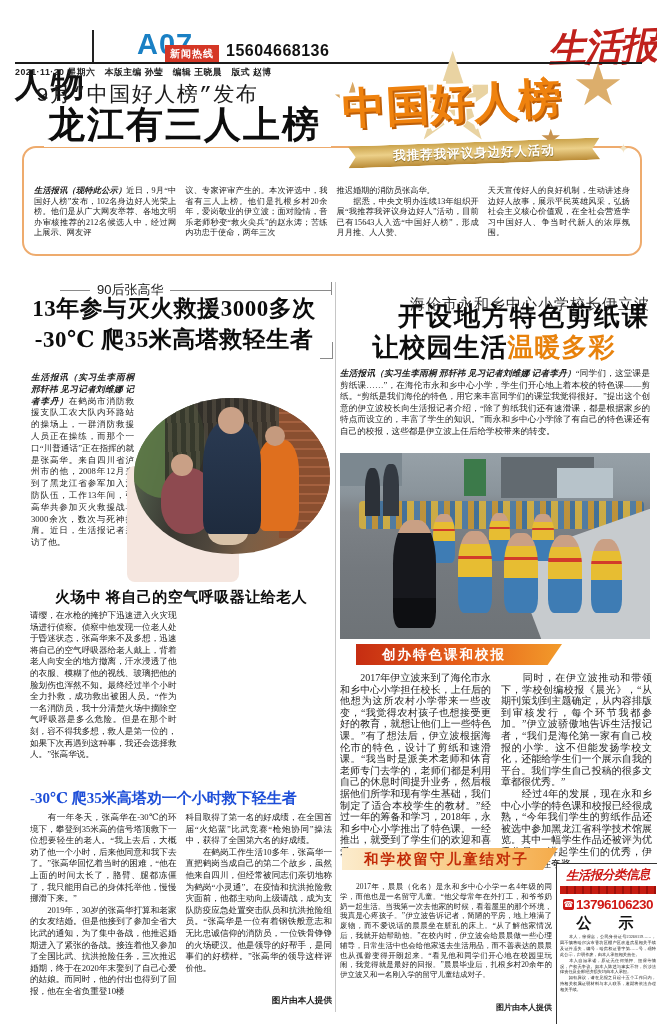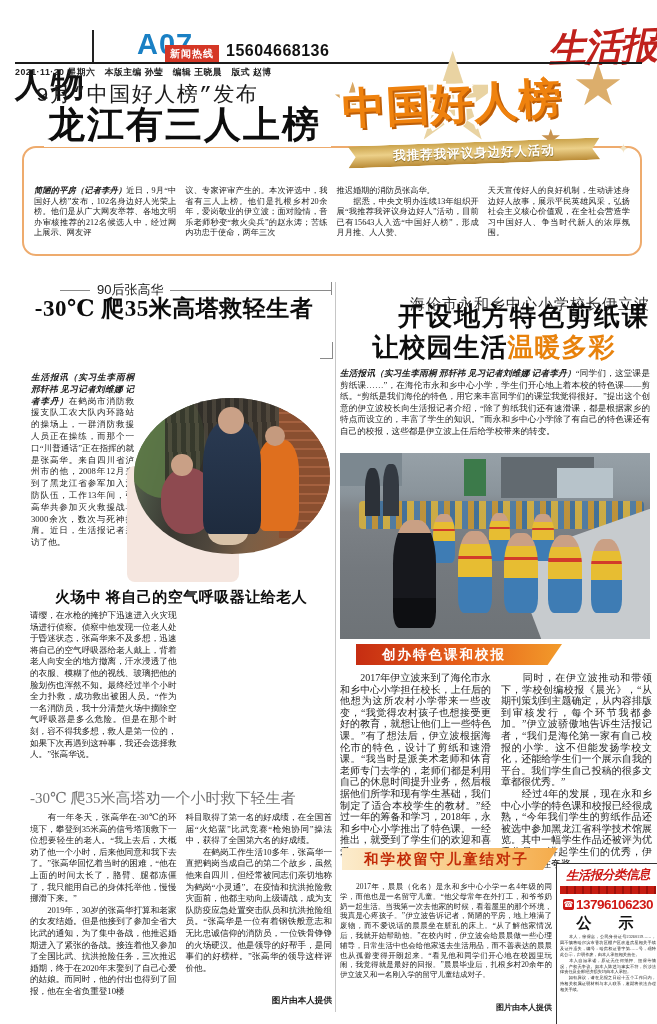--- a/index.html
+++ b/index.html
@@ -72,21 +72,21 @@
   .lp-man{left:35%;top:15%;width:30%;height:72%;background:linear-gradient(#2a3a52,#1e2b3e);border-radius:38% 38% 12% 12%;}
   .lp-man-head{left:43%;top:6%;width:13%;height:17%;background:#caa187;border-radius:50%;}
   .lp-old{left:14%;top:45%;width:27%;height:42%;background:#8e4a50;border-radius:45%;}
   .lp-old-head{left:19%;top:36%;width:11%;height:14%;background:#c9a086;border-radius:50%;}
   .lp-legs{left:38%;top:74%;width:20%;height:20%;background:#d8c2a8;border-radius:40%;}
   .lp-orange{left:63%;top:27%;width:21%;height:58%;background:#df6f1e;border-radius:35% 35% 20% 20%;}
   .lp-orange-head{left:67%;top:18%;width:10%;height:13%;background:#c59a7e;border-radius:50%;}
   .la-s1t{left:30px;top:588px;width:302px;font-size:15px;font-weight:900;color:#0c0c0c;letter-spacing:.5px;text-align:center;}
   .la-cols{left:30px;top:610px;width:302px;display:grid;grid-template-columns:1fr 1fr;grid-gap:0 9px;
            font-size:8.6px;line-height:11.6px;color:#1c1c1c;}
-  .la-s2t{left:30px;top:789px;width:302px;font-size:15px;font-weight:400;color:#737373;}
+  .la-s2t{left:30px;top:789px;width:302px;font-size:15px;font-weight:700;color:#1d4ed8;}
   .la-cols2{top:812px;}
   .la-credit{left:180px;top:995px;width:152px;text-align:right;font-size:8.6px;font-weight:700;}
 
   
   .ra-kicker{left:338px;top:283px;width:312px;text-align:right;font-size:15px;color:#2a2a2a;letter-spacing:1px;margin-top:12px;}
   .ra-h1{left:338px;top:299px;width:312px;text-align:right;font-size:26px;font-weight:700;
          letter-spacing:2px;color:#0c0c0c;}
   .ra-h2{left:338px;top:330px;width:312px;text-align:center;font-size:26px;font-weight:900;color:#0d0d0d;letter-spacing:1px;}
   .ra-h2 .orange{color:#e8820c;}
   .ra-intro{left:340px;top:368px;width:310px;font-size:8.6px;line-height:11.6px;color:#1c1c1c;}
@@ -162,37 +162,38 @@
     <span class="st b-star-l">★</span>
     <span class="st b-star-r">★</span>
     <span class="st b-star-s">★</span>
     <span class="st b-spark">✦</span>
     <div class="b-title back">中国好人榜</div>
     <div class="b-title front">中国好人榜</div>
     <div class="b-ribbon">我推荐我评议身边好人活动</div>
   </div>
 
   <div class="abs ts-cols serif">
-    <div class="just pre"><span class="lead">简陋的平房（记者李丹）</span><span>近日，9月“中国好人榜”发布，102名身边好人光荣上榜。他们是从广大网友举荐、各地文明办审核推荐的212名候选人中，经过网上展示、网友评</span></div>
+    <div class="just pre"><span class="lead">生活报讯（现特此公示）</span><span>近日，9月“中国好人榜”发布，102名身边好人光荣上榜。他们是从广大网友举荐、各地文明办审核推荐的212名候选人中，经过网上展示、网友评</span></div>
     <div class="just pre">议、专家评审产生的。本次评选中，我省有三人上榜。他们是扎根乡村20余年，爱岗敬业的伊立波；面对险情，音乐老师秒变“救火尖兵”的赵永涛；苦练内功忠于使命，两年三次</div>
     <div class="just pre">推迟婚期的消防员张高华。
 　　据悉，中央文明办连续13年组织开展“我推荐我评议身边好人”活动，目前已有15643人入选“中国好人榜”，形成月月推、人人赞、</div>
     <div class="just pre">天天宣传好人的良好机制，生动讲述身边好人故事，展示平民英雄风采，弘扬社会主义核心价值观，在全社会营造学习中国好人、争当时代新人的浓厚氛围。</div>
   </div>
 
   <div class="abs divider-v"></div>
 
   <div class="abs la-kicker">
     <span class="ln l"></span>
     <span>90后张高华</span>
     <span class="ln r"></span>
   </div>
   <div class="abs la-br1"></div>
   <div class="abs la-br2"></div>
   <div class="abs la-head serif">
+    <div>13年参与灭火救援3000多次</div>
     <div>-30℃ 爬35米高塔救轻生者</div>
   </div>
 
   <div class="abs la-intro serif just pre"><span class="lead">生活报讯（实习生李雨桐 邢轩祎 见习记者刘维娜 记者李丹）</span><span>在鹤岗市消防救援支队工农大队内环路站的操场上，一群消防救援人员正在操练，而那个一口“川普通话”正在指挥的就是张高华。来自四川省泸州市的他，2008年12月来到了黑龙江省参军加入消防队伍，工作13年间，张高华共参加灭火救援战斗3000余次，数次与死神擦肩。近日，生活报记者采访了他。</span></div>
 
   <div class="abs la-pink"></div>
   <div class="abs la-photo">
     <div class="lp lp-green"></div>
     <div class="lp lp-fence"></div>
     <div class="lp lp-brick"></div>

